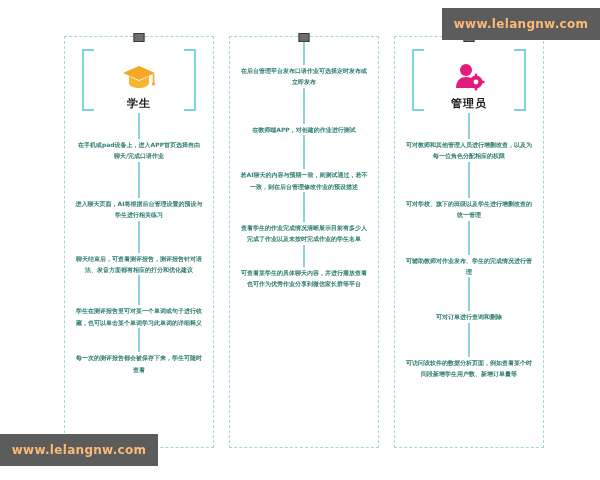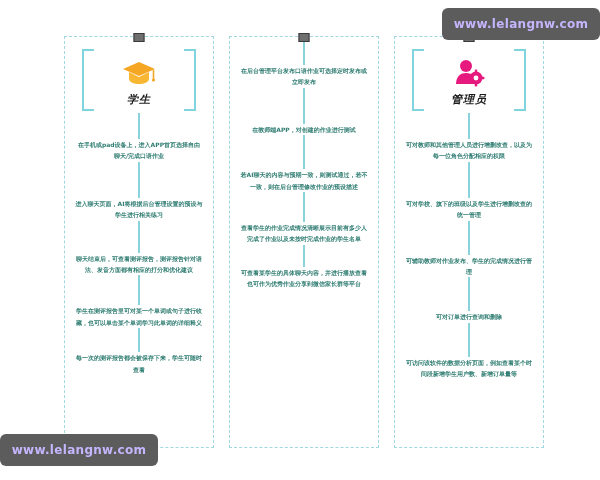--- a/index.html
+++ b/index.html
@@ -40,22 +40,21 @@
     border:1px solid #3a3a3a;
   }
   .head{
     position:relative;
     margin-top:10px;
     width:118px;
     height:64px;
     display:flex;
     flex-direction:column;
     align-items:center;
-    justify-content:center;
-    font-style:italic;
+    justify-content:flex-end;
   }
   
   .bracket{
     position:absolute;
     top:2px;
     width:10px;height:58px;
     border-top:2px solid #7fd4dd;
     border-bottom:2px solid #7fd4dd;
   }
   .bracket.left{left:2px;border-left:2px solid #7fd4dd;}
@@ -100,28 +99,27 @@
     text-align:center;
     font-weight:bold;
   }
   .connector{
     width:2px;
     background:#8ad3dd;
   }
   .watermark{
     position:absolute;
     background:#5c5c5c;
-    color:#c4b5fd;
+    color:#fdba74;
     font-size:12px;
     font-weight:bold;
     letter-spacing:0.3px;
     display:flex;
     align-items:center;
     justify-content:center;
-    border-radius:6px;
   }
   #wm-top{right:0;top:8px;width:158px;height:32px;}
   #wm-bottom{left:0;bottom:14px;width:158px;height:32px;}
 </style>
 </head>
 <body>
 
 <div id="board">
 
   <div class="columns">

